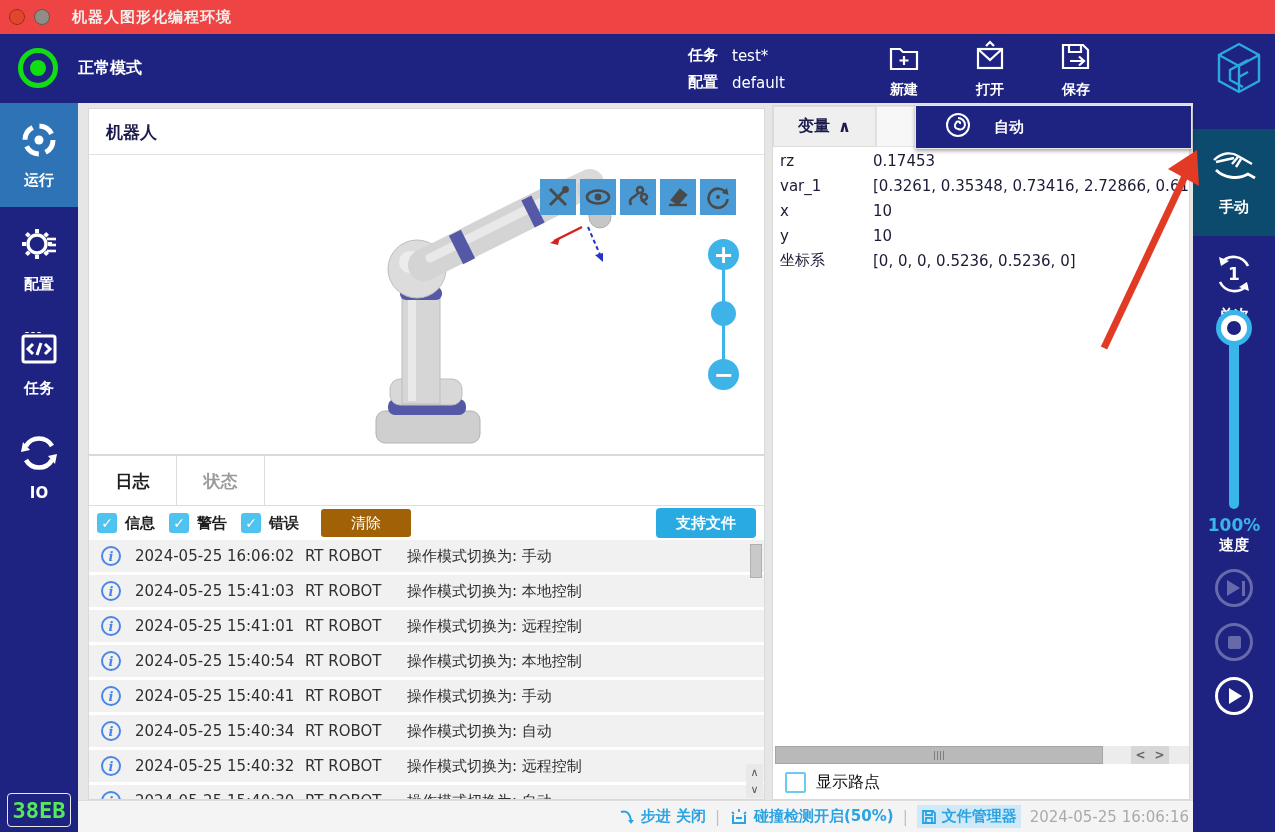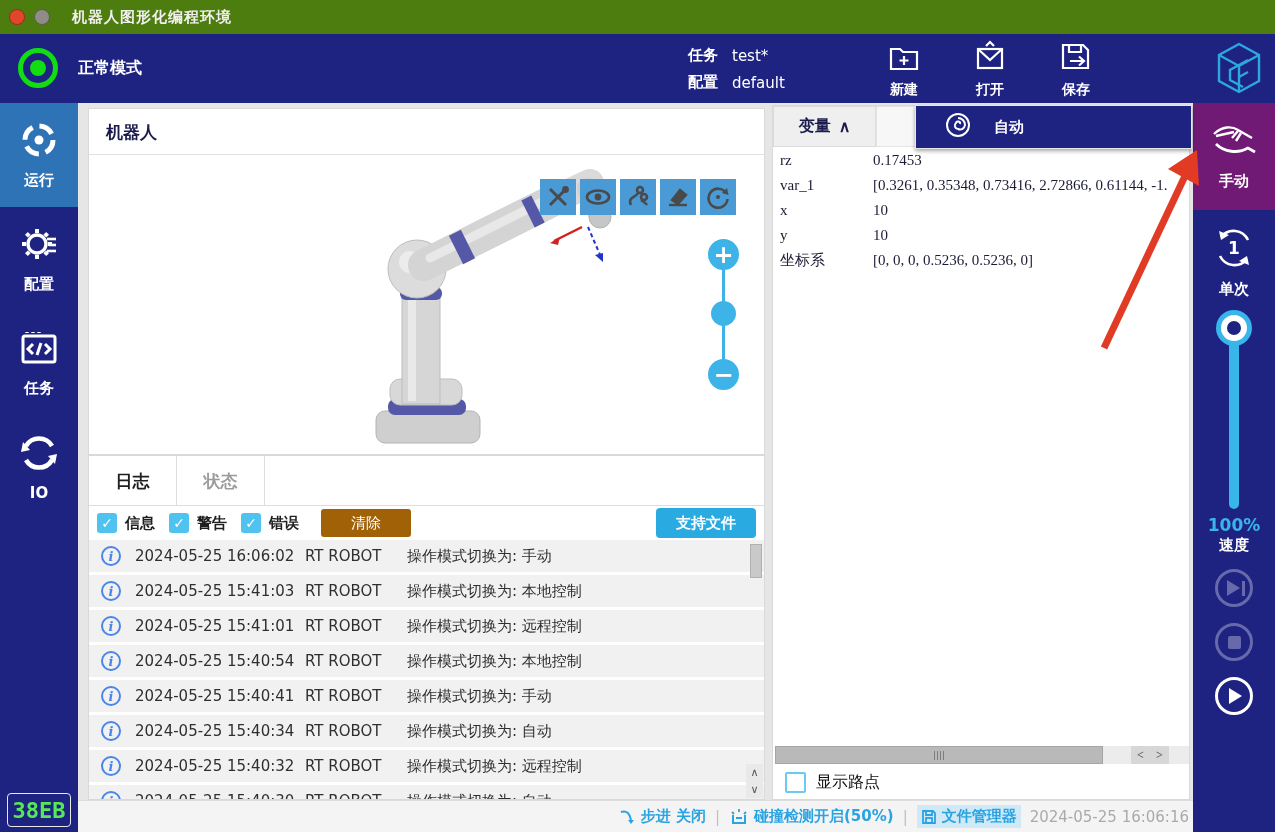--- a/index.html
+++ b/index.html
@@ -2,21 +2,21 @@
 <html><head>
 <meta charset="utf-8">
 <style>
   * { margin:0; padding:0; box-sizing:border-box; }
   html,body { width:1275px; height:832px; }
   body { position:relative; overflow:hidden; background:#e6e6e6;
          font-family:"DejaVu Sans", sans-serif; }
 
   
   .titlebar { position:absolute; left:0; top:0; width:1275px; height:34px;
-              background:#4d7c0f; display:flex; align-items:center; }
+              background:#ef4444; display:flex; align-items:center; }
   .winbtn { width:16px; height:16px; border-radius:50%; margin-left:9px; }
   .winbtn.close { background:#e2472e; border:1px solid #9d2c17; }
   .winbtn.min   { background:#8f8d85; border:1px solid #5d5b53; }
   .win-title { color:#f1f0ee; font-size:15px; font-weight:bold; margin-left:22px; letter-spacing:1px; }
 
   
   .header { position:absolute; left:0; top:34px; width:1275px; height:69px; background:#1e2382; }
   .mode-ind { position:absolute; left:18px; top:14px; width:40px; height:40px; border-radius:50%;
               border:5px solid #12dc12; display:flex; align-items:center; justify-content:center; }
   .mode-dot { width:16px; height:16px; border-radius:50%; background:#12dc12; }
@@ -35,21 +35,21 @@
              justify-content:center; gap:7px; color:#fff; font-size:15px; font-weight:bold; cursor:pointer; }
   .sb-item.active { background:#2e73b5; }
   .badge { position:absolute; left:7px; bottom:5px; width:64px; height:34px; border:1px solid #e8e8e8;
            border-radius:4px; display:flex; align-items:center; justify-content:center;
            color:#57e857; font-size:22px; font-weight:bold; font-family:"DejaVu Sans Mono", monospace; }
 
   
   .right-sb { position:absolute; left:1193px; top:103px; width:82px; height:729px; background:#1e2382; }
   .rsb-item { display:flex; flex-direction:column; align-items:center; justify-content:center;
               gap:6px; color:#fff; font-size:15px; font-weight:bold; cursor:pointer; }
-  .rsb-item.manual { height:107px; background:#701a75; }
+  .rsb-item.manual { height:107px; background:#0c4a6e;margin-top:26px; }
   .rsb-item.single { height:105px; }
   .vslider { position:absolute; left:0; top:212px; width:82px; height:200px; }
   .vslider .track { position:absolute; left:36px; top:22px; width:10px; height:172px;
                     background:#38b6ea; border-radius:5px; }
   .vslider .thumb { position:absolute; left:28px; top:0; width:26px; height:26px; border-radius:50%;
                     background:#1e2382; border:6px solid #fff; box-shadow:0 0 0 5px #38b6ea; cursor:pointer; }
   .speed { position:absolute; left:0; top:412px; width:82px; text-align:center; line-height:1.25; }
   .speed .pct { color:#38b6ea; font-size:17px; font-weight:bold; }
   .speed .lbl { color:#fff; font-size:15px; font-weight:bold; }
   .transport { position:absolute; left:0; top:466px; width:82px; display:flex;
@@ -109,21 +109,21 @@
   .log-time { width:170px; margin-left:14px; flex:none; }
   .log-src  { width:102px; flex:none; }
   .log-msg  { flex:1; white-space:nowrap; overflow:hidden; }
   .log-vsb-thumb { position:absolute; right:2px; top:88px; width:12px; height:34px; background:#c9c9c9;
                    border:1px solid #b0b0b0; cursor:pointer; }
   .log-scrollbtns { position:absolute; right:1px; bottom:1px; width:17px; }
   .scrollbtn { width:17px; height:17px; background:#e9e9e9; color:#555; font-size:11px;
                display:flex; align-items:center; justify-content:center; cursor:pointer; }
 
   
-  .vars-panel { left:694px; top:2px; width:418px; height:695px;font-family:Liberation Serif, serif; }
+  .vars-panel { left:694px; top:2px; width:418px; height:695px; }
   .vars-tab { position:absolute; left:0px; top:0px; width:103px; height:41px; background:#efefef;
               border:1px solid #dcdcdc; display:flex; align-items:center; justify-content:center;
               gap:8px; font-size:16px; font-weight:bold; color:#1b1b4d; cursor:pointer; }
   .vars-tab2 { position:absolute; left:103px; top:0px; width:120px; height:41px; background:#f7f7f7;
                border:1px solid #e4e4e4; cursor:pointer; }
   .vars-rows { position:absolute; left:0; top:42px; right:0; }
   .var-row { height:25px; display:flex; align-items:center; font-size:15px; color:#1b1b35; }
   .var-name { width:100px; padding-left:7px; flex:none; }
   .var-val  { flex:1; white-space:nowrap; overflow:hidden; }
   .hsb { position:absolute; left:2px; top:640px; width:414px; height:18px; background:#ececec;

